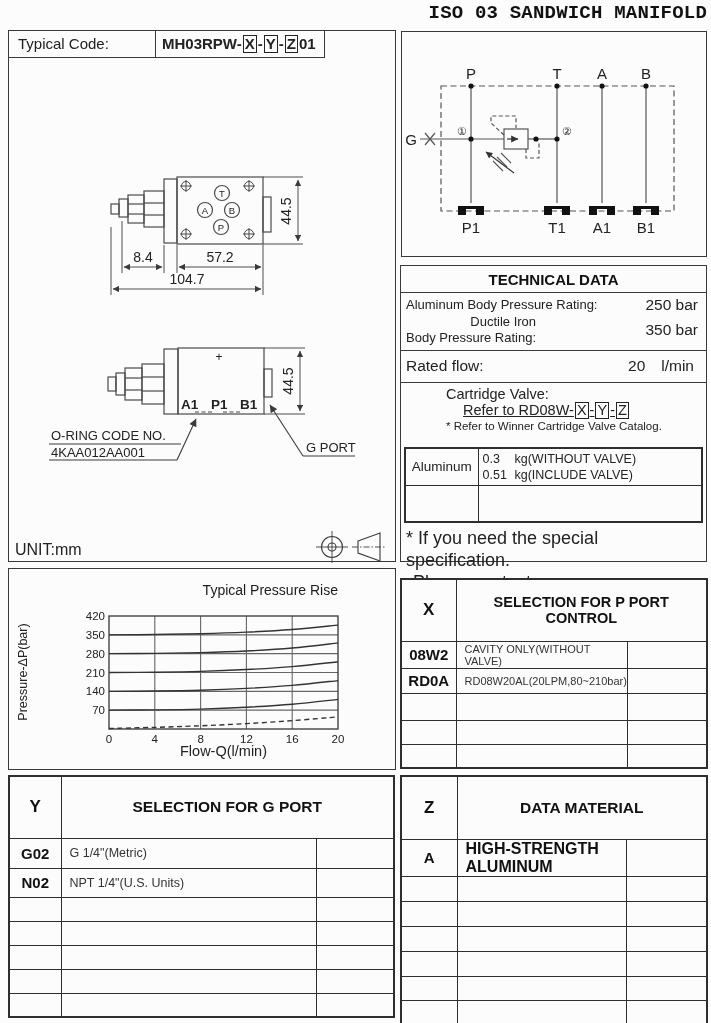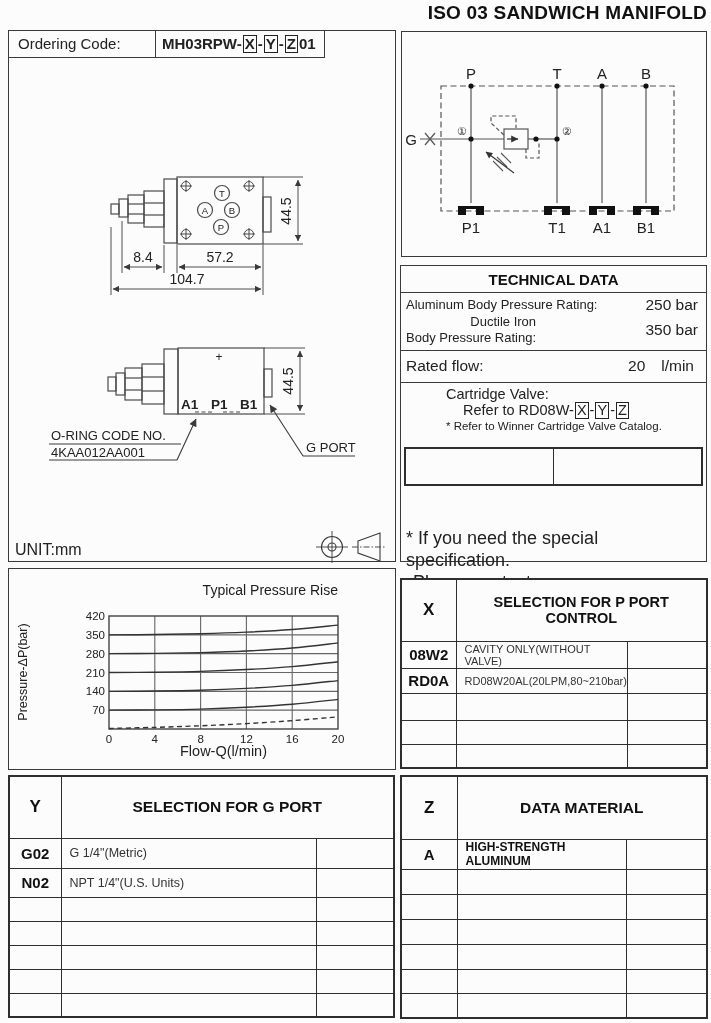--- a/index.html
+++ b/index.html
@@ -4,21 +4,21 @@
 <style>
   * { margin:0; padding:0; box-sizing:border-box; }
   body { background:#e8e8e8; font-family:"Liberation Sans", sans-serif; }
   #page {
     position:relative; width:711px; height:1023px; background:#fcfcfc;
     color:#222; overflow:hidden; font-family:"Liberation Sans", sans-serif;
   }
   .abs { position:absolute; }
   .box { border:1.6px solid #3a3a3a; }
   
-  #main-title { top:2px; right:4px; font-size:19px; font-weight:bold; letter-spacing:.2px; color:#111; }
+  #main-title { top:2px; right:4px; font-size:19px; font-weight:bold; letter-spacing:.2px; color:#111;font-family:Liberation Mono, monospace; }
   
   #ordering { left:8px; top:30px; width:317px; background:#fcfcfc; }
   #ordering .row { display:flex; border:1.6px solid #3a3a3a; }
   #ordering .row + .row { border-top:none; }
   .oc-label { width:147px; border-right:1.6px solid #3a3a3a; padding:4px 0 4px 9px; font-size:15px; }
   .oc-value { flex:1; padding:4px 0 4px 6px; font-size:15px; font-weight:bold; white-space:nowrap; }
   .stack-row { padding:5px 0 5px 9px; font-size:15px; }
   .codebox { display:inline-block; border:1.6px solid #222; padding:0 1px; line-height:1.05; margin:0 1px; }
   
   #left-box    { left:8px;  top:30px;  width:388px; height:532px; }
@@ -30,42 +30,42 @@
   
   .tech-header { height:27px; border-bottom:1.6px solid #3a3a3a; text-align:center; font-weight:bold; font-size:15px; padding-top:5px; color:#111; }
   .tech-press { border-bottom:1.6px solid #3a3a3a; padding:3px 8px 4px 5px; }
   .press-row { display:flex; justify-content:space-between; align-items:center;text-align:right; }
   .press-label { font-size:13px; line-height:1.22; }
   .press-value { font-size:15.5px; white-space:nowrap; }
   .tech-flow { border-bottom:1.6px solid #3a3a3a; display:flex; justify-content:space-between; align-items:center; padding:6px 12px 7px 5px; font-size:15.5px; }
   .flow-vals { display:flex; gap:16px; }
   .tech-cart { padding:3px 5px 0 5px;margin-left:40px; }
   .cart-l1 { font-size:14.5px; }
-  .cart-l2 { font-size:14.5px; padding-left:17px; }
+  .cart-l2 { font-size:14.5px; padding-left:17px;text-decoration:underline; }
   .cart-note { font-size:11.5px; padding-top:1px; }
   #weight-table { left:3px; top:181px; width:299px; border-collapse:collapse; table-layout:fixed; border:2px solid #2e2e2e; }
   #weight-table td { border:1.6px solid #2e2e2e; }
   .wt-mat { width:73px; font-size:13.5px; text-align:center; }
   .wt-line { display:flex; font-size:12.5px; line-height:1.3; padding-left:4px; }
   .wt-val { width:32px; }
   .tech-foot { position:absolute; left:5px; top:262px; font-size:18px; line-height:1.22; }
   .tech-foot .l2 { padding-left:7px; }
   
   #chart-title { left:100px; top:13px; width:229px; text-align:right; font-size:14px; color:#1c1c1c; }
   #chart-ylab { left:-66px; top:96px; width:160px; text-align:center; font-size:12.5px; transform:rotate(-90deg); }
   #chart-xlab { left:100px; top:174px; width:229px; text-align:center; font-size:14.5px; }
   
   table.sel { border-collapse:collapse; table-layout:fixed; border:2px solid #2e2e2e; background:#fcfcfc; }
   table.sel td { border:1.6px solid #2e2e2e; overflow:hidden; }
   .hd-code { text-align:center; font-weight:bold; font-size:17px; color:#111; }
   .hd-title { text-align:center; font-weight:bold; font-size:14.5px; color:#111; }
   .cell-code { text-align:center; font-weight:bold; font-size:15px; color:#111; }
   .cell-desc { font-size:11px; padding-left:8px; color:#333; }
   .cell-desc-md { font-size:12.5px; padding-left:8px; color:#333; }
-  .cell-desc-b { font-size:12px; font-weight:bold; padding-left:8px; color:#111; }
+  .cell-desc-b { font-size:16px; font-weight:bold; padding-left:8px; color:#111; }
   #x-table { left:400px; top:578px; }
   #y-table { left:8px;  top:775px; }
   #z-table { left:400px; top:775px; }
 </style>
 </head>
 <body>
 
 <div id="page">
 
   <div id="main-title" class="abs">ISO 03 SANDWICH MANIFOLD</div>
@@ -185,21 +185,21 @@
       </g>
       <g stroke="#3a3a3a" stroke-width="1.1" fill="none">
         <path d="M349,510 L371,502 L371,530 L349,522 Z"></path>
         <line x1="343" y1="516" x2="377" y2="516" stroke-width="0.9" stroke-dasharray="6 2 1.5 2"></line>
       </g>
     </svg>
   </div>
 
   <div id="ordering" class="abs">
     <div class="row">
-      <div class="oc-label">Ordering Code:</div>
+      <div class="oc-label">Typical Code:</div>
       <div class="oc-value"><span>MH03RPW-</span><span class="codebox">X</span><span>-</span><span class="codebox">Y</span><span>-</span><span class="codebox">Z</span><span>01</span></div>
     </div>
   </div>
 
   <div id="schem-box" class="abs box">
     <svg width="306" height="226" viewBox="0 0 306 226">
       <defs>
         <marker id="arrS" viewBox="0 0 10 10" refX="9.5" refY="5" markerWidth="8" markerHeight="6" orient="auto-start-reverse">
           <path d="M0,0 L10,5 L0,10 z" fill="#333"></path>
         </marker>
@@ -286,20 +286,33 @@
           <span>l/min</span>
         </span>
     </div>
     <div class="tech-cart">
       <div class="cart-l1">Cartridge Valve:</div>
       <div class="cart-l2"><span>Refer to RD08W-</span><span class="codebox">X</span><span>-</span><span class="codebox">Y</span><span>-</span><span class="codebox">Z</span></div>
       <div class="cart-note">* Refer to Winner Cartridge Valve Catalog.</div>
     </div>
     <table id="weight-table" class="abs">
       <tbody>
+          <tr style="height:37px">
+        <td class="wt-mat">Aluminum</td>
+        <td>
+          <div class="wt-line">
+                <span class="wt-val">0.3</span>
+                <span>kg(WITHOUT VALVE)</span>
+              </div>
+          <div class="wt-line">
+                <span class="wt-val">0.51</span>
+                <span>kg(INCLUDE VALVE)</span>
+              </div>
+        </td>
+      </tr>
       <tr style="height:37px">
             <td></td>
             <td></td>
           </tr>
     </tbody>
       </table>
     <div class="tech-foot">
       <div>* If you need the special specification.</div>
       <div class="l2">Please contact us.</div>
     </div>

